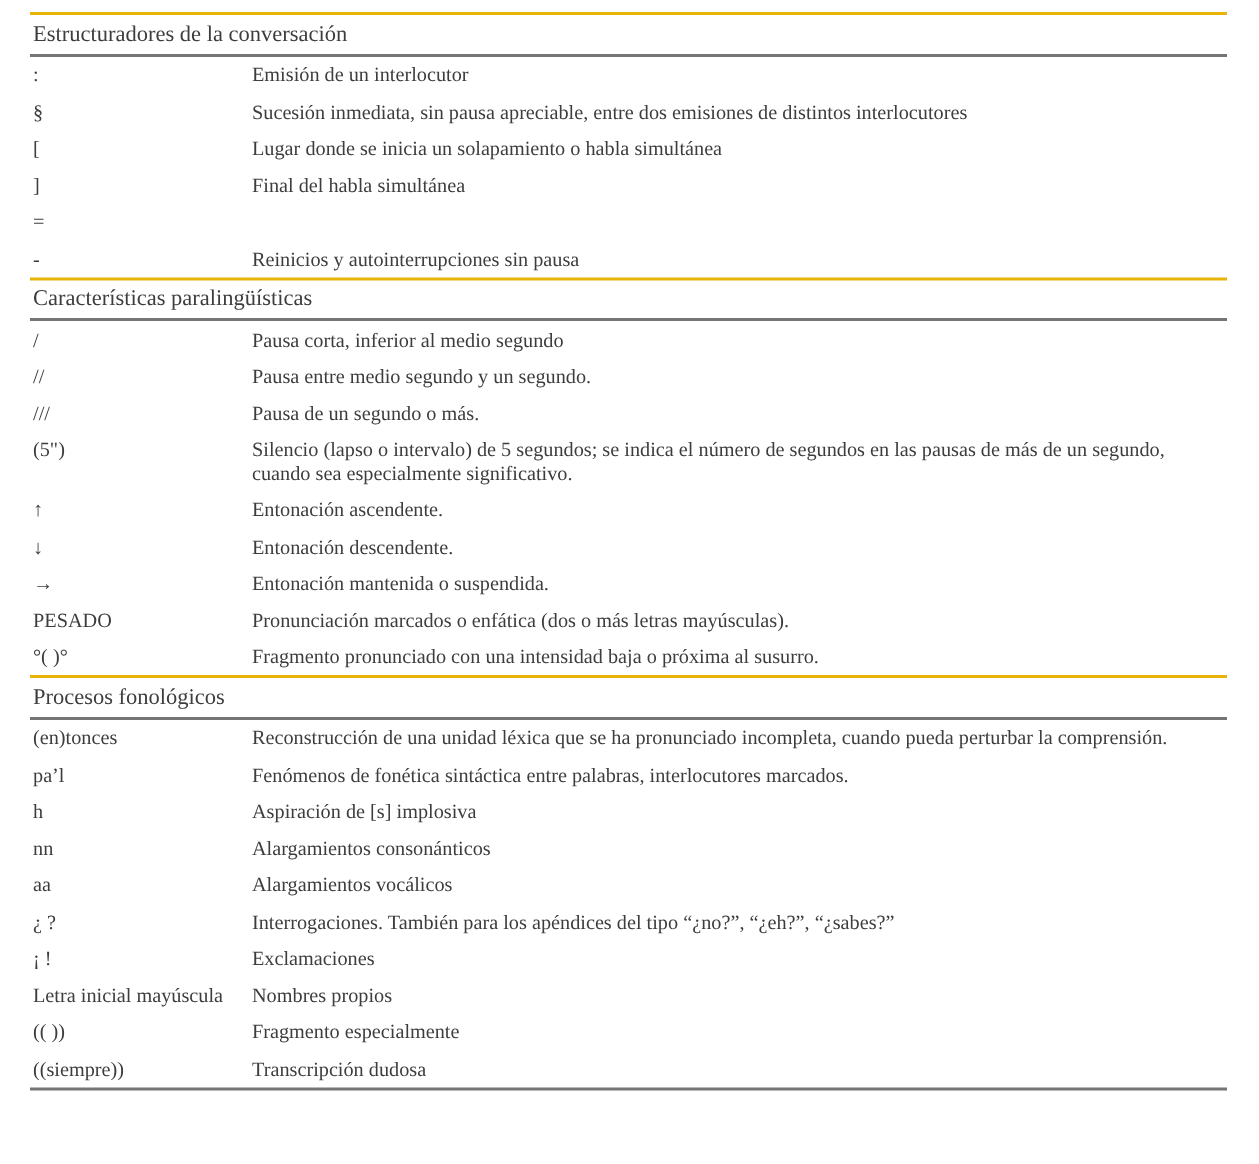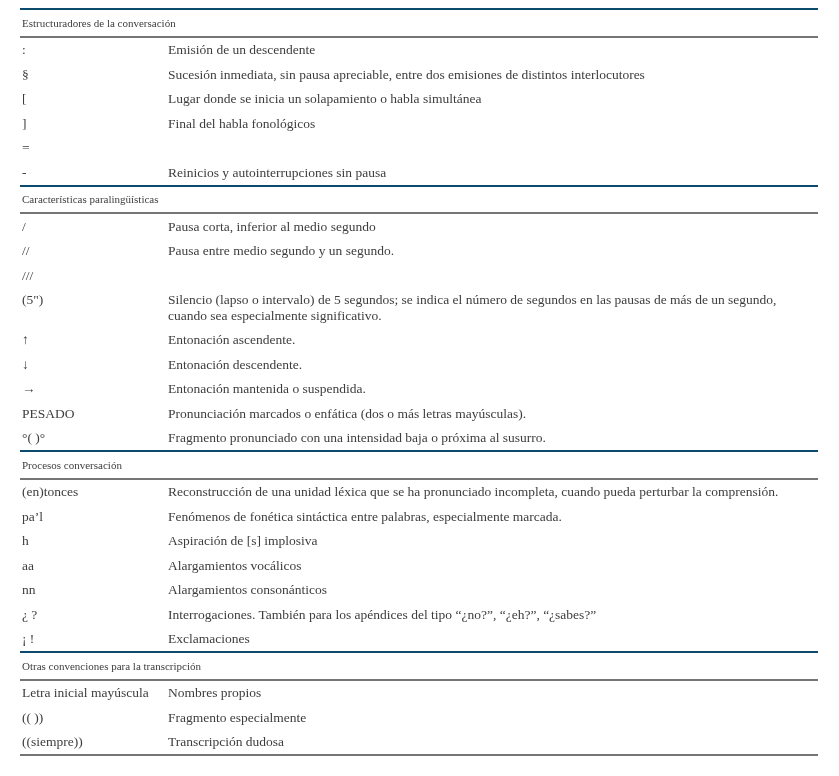--- a/index.html
+++ b/index.html
@@ -13,24 +13,24 @@
     overflow: hidden;
     font-family: "Liberation Serif", "DejaVu Serif", serif;
     color: #3d3d3d;
     -webkit-font-smoothing: antialiased;
   }
   .conv-table {
     margin: 8px 21px 0 20px;
     border-bottom: 2px solid #757575;
   }
   .section-header {
-    border-top: 2px solid #0c4a6e;
+    border-top: 2px solid #eab308;
     border-bottom: 2px solid #757575;
     padding: 4.5px 2px 5px 2px;
-    font-size: 11px;
+    font-size: 15px;
     line-height: 16px;
   }
   .row {
     display: flex;
     align-items: flex-start;
     padding: 4.5px 0 4.5px 0;
     font-size: 13.5px;
     line-height: 15.5px;
   }
   .sym {
@@ -46,33 +46,33 @@
   }
 </style>
 </head>
 <body>
 
 <div class="conv-table" id="table-root">
     <section>
       <div class="section-header">Estructuradores de la conversación</div>
       <div class="row">
         <div class="sym">:</div>
-        <div class="desc">Emisión de un descendente</div>
+        <div class="desc">Emisión de un interlocutor</div>
       </div>
       <div class="row">
         <div class="sym">§</div>
         <div class="desc">Sucesión inmediata, sin pausa apreciable, entre dos emisiones de distintos interlocutores</div>
       </div>
       <div class="row">
         <div class="sym">[</div>
         <div class="desc">Lugar donde se inicia un solapamiento o habla simultánea</div>
       </div>
       <div class="row">
         <div class="sym">]</div>
-        <div class="desc">Final del habla fonológicos</div>
+        <div class="desc">Final del habla simultánea</div>
       </div>
       <div class="row">
         <div class="sym">=</div>
       </div>
       <div class="row">
         <div class="sym">-</div>
         <div class="desc">Reinicios y autointerrupciones sin pausa</div>
       </div>
     </section>
     <section>
@@ -80,20 +80,21 @@
       <div class="row">
         <div class="sym">/</div>
         <div class="desc">Pausa corta, inferior al medio segundo</div>
       </div>
       <div class="row">
         <div class="sym">//</div>
         <div class="desc">Pausa entre medio segundo y un segundo.</div>
       </div>
       <div class="row">
         <div class="sym">///</div>
+        <div class="desc">Pausa de un segundo o más.</div>
       </div>
       <div class="row">
         <div class="sym">(5")</div>
         <div class="desc">Silencio (lapso o intervalo) de 5 segundos; se indica el número de segundos en las pausas de más de un segundo, cuando sea especialmente significativo.</div>
       </div>
       <div class="row">
         <div class="sym">↑</div>
         <div class="desc">Entonación ascendente.</div>
       </div>
       <div class="row">
@@ -107,54 +108,53 @@
       <div class="row">
         <div class="sym">PESADO</div>
         <div class="desc">Pronunciación marcados o enfática (dos o más letras mayúsculas).</div>
       </div>
       <div class="row">
         <div class="sym">°( )°</div>
         <div class="desc">Fragmento pronunciado con una intensidad baja o próxima al susurro.</div>
       </div>
     </section>
     <section>
-      <div class="section-header">Procesos conversación</div>
+      <div class="section-header">Procesos fonológicos</div>
       <div class="row">
         <div class="sym">(en)tonces</div>
         <div class="desc">Reconstrucción de una unidad léxica que se ha pronunciado incompleta, cuando pueda perturbar la comprensión.</div>
       </div>
       <div class="row">
         <div class="sym">pa’l</div>
-        <div class="desc">Fenómenos de fonética sintáctica entre palabras, especialmente marcada.</div>
+        <div class="desc">Fenómenos de fonética sintáctica entre palabras, interlocutores marcados.</div>
       </div>
       <div class="row">
         <div class="sym">h</div>
         <div class="desc">Aspiración de [s] implosiva</div>
       </div>
       <div class="row">
+        <div class="sym">nn</div>
+        <div class="desc">Alargamientos consonánticos</div>
+      </div>
+      <div class="row">
         <div class="sym">aa</div>
         <div class="desc">Alargamientos vocálicos</div>
-      </div>
-      <div class="row">
-        <div class="sym">nn</div>
-        <div class="desc">Alargamientos consonánticos</div>
       </div>
     </section>
     <section>
       <div class="row">
         <div class="sym">¿ ?</div>
         <div class="desc">Interrogaciones. También para los apéndices del tipo “¿no?”, “¿eh?”, “¿sabes?”</div>
       </div>
       <div class="row">
         <div class="sym">¡ !</div>
         <div class="desc">Exclamaciones</div>
       </div>
     </section>
     <section>
-      <div class="section-header">Otras convenciones para la transcripción</div>
       <div class="row">
         <div class="sym">Letra inicial mayúscula</div>
         <div class="desc">Nombres propios</div>
       </div>
       <div class="row">
         <div class="sym">(( ))</div>
         <div class="desc">Fragmento especialmente</div>
       </div>
       <div class="row">
         <div class="sym">((siempre))</div>

